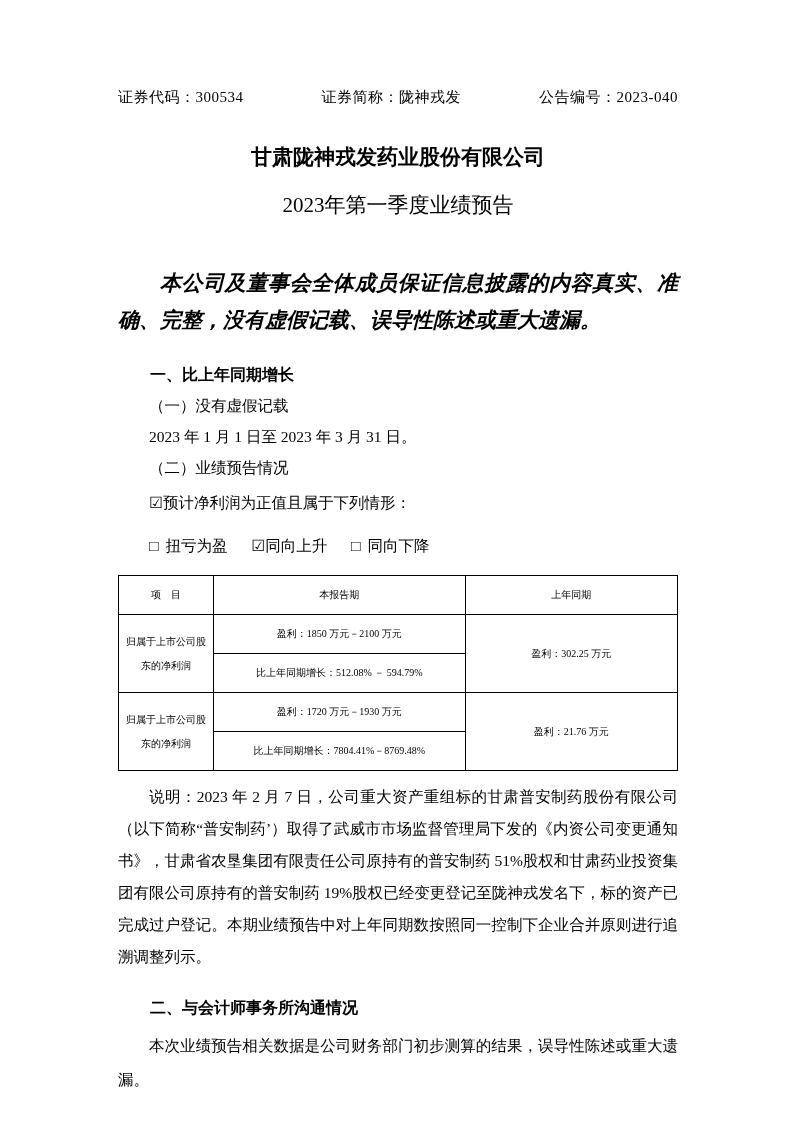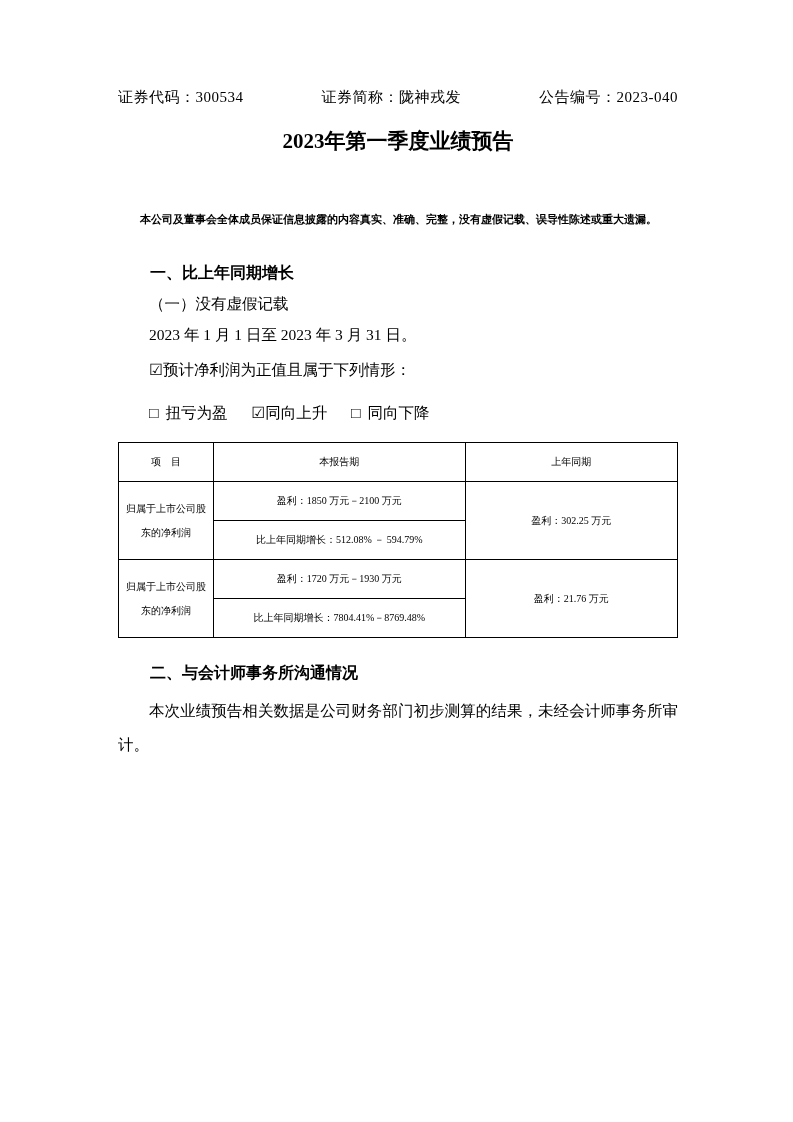--- a/index.html
+++ b/index.html
@@ -23,32 +23,33 @@
   }
   .title{
     text-align:center;
     font-weight:bold;
     font-size:21px;
     margin-top:36px;
     line-height:28px;
   }
   .subtitle{
     text-align:center;
-    font-weight:bold;
+    font-weight:normal;
     font-size:21px;
     margin-top:20px;
     line-height:28px;
   }
   .declaration{
     margin-top:46px;
     font-weight:bold;
-    font-size:11px;
+    font-size:21px;
     line-height:37px;
     text-align:justify;
     text-indent:2em;
+    font-style:italic;
   }
   .sec-heading{
     margin-top:20px;
     font-weight:bold;
     font-size:16px;
     line-height:30px;
     padding-left:2em;
   }
   .line{
     line-height:31px;
@@ -105,28 +106,30 @@
 <body>
 
 <div class="page">
 
   <div class="doc-header">
     <span>证券代码：300534</span>
     <span>证券简称：陇神戎发</span>
     <span>公告编号：2023-040</span>
   </div>
 
+  <div class="title">甘肃陇神戎发药业股份有限公司</div>
   <div class="subtitle">2023年第一季度业绩预告</div>
 
   <p class="declaration">本公司及董事会全体成员保证信息披露的内容真实、准确、完整，没有虚假记载、误导性陈述或重大遗漏。</p>
 
   <div class="sec-heading">一、比上年同期增长</div>
 
   <div class="line">（一）没有虚假记载</div>
   <div class="line">2023 年 1 月 1 日至 2023 年 3 月 31 日。</div>
+  <div class="line">（二）业绩预告情况</div>
 
   <div class="cond-line">
     <span class="cb">☑</span><span>预计净利润为正值且属于下列情形：</span>
   </div>
 
   <div class="options-line">
     <span class="opt unchecked">
       <span class="cb">□</span><span>扭亏为盈</span>
     </span>
     <span class="opt checked">
@@ -163,17 +166,18 @@
         <td class="item-cell" rowspan="2">归属于上市公司股东的净利润</td>
         <td class="nowrap">盈利：1720 万元－1930 万元</td>
         <td rowspan="2">盈利：21.76 万元</td>
       </tr>
       <tr>
         <td class="nowrap">比上年同期增长：7804.41%－8769.48%</td>
       </tr>
     </tbody>
   </table>
 
+  <p class="note">说明：2023 年 2 月 7 日，公司重大资产重组标的甘肃普安制药股份有限公司（以下简称“普安制药’）取得了武威市市场监督管理局下发的《内资公司变更通知书》，甘肃省农垦集团有限责任公司原持有的普安制药 51%股权和甘肃药业投资集团有限公司原持有的普安制药 19%股权已经变更登记至陇神戎发名下，标的资产已完成过户登记。本期业绩预告中对上年同期数按照同一控制下企业合并原则进行追溯调整列示。</p>
 
   <div class="sec-heading">二、与会计师事务所沟通情况</div>
-  <p class="sec2-body">本次业绩预告相关数据是公司财务部门初步测算的结果，未经会计师事务所审计。</p>
+  <p class="sec2-body">本次业绩预告相关数据是公司财务部门初步测算的结果，误导性陈述或重大遗漏。</p>
 
 </div>
 
 </body></html>

